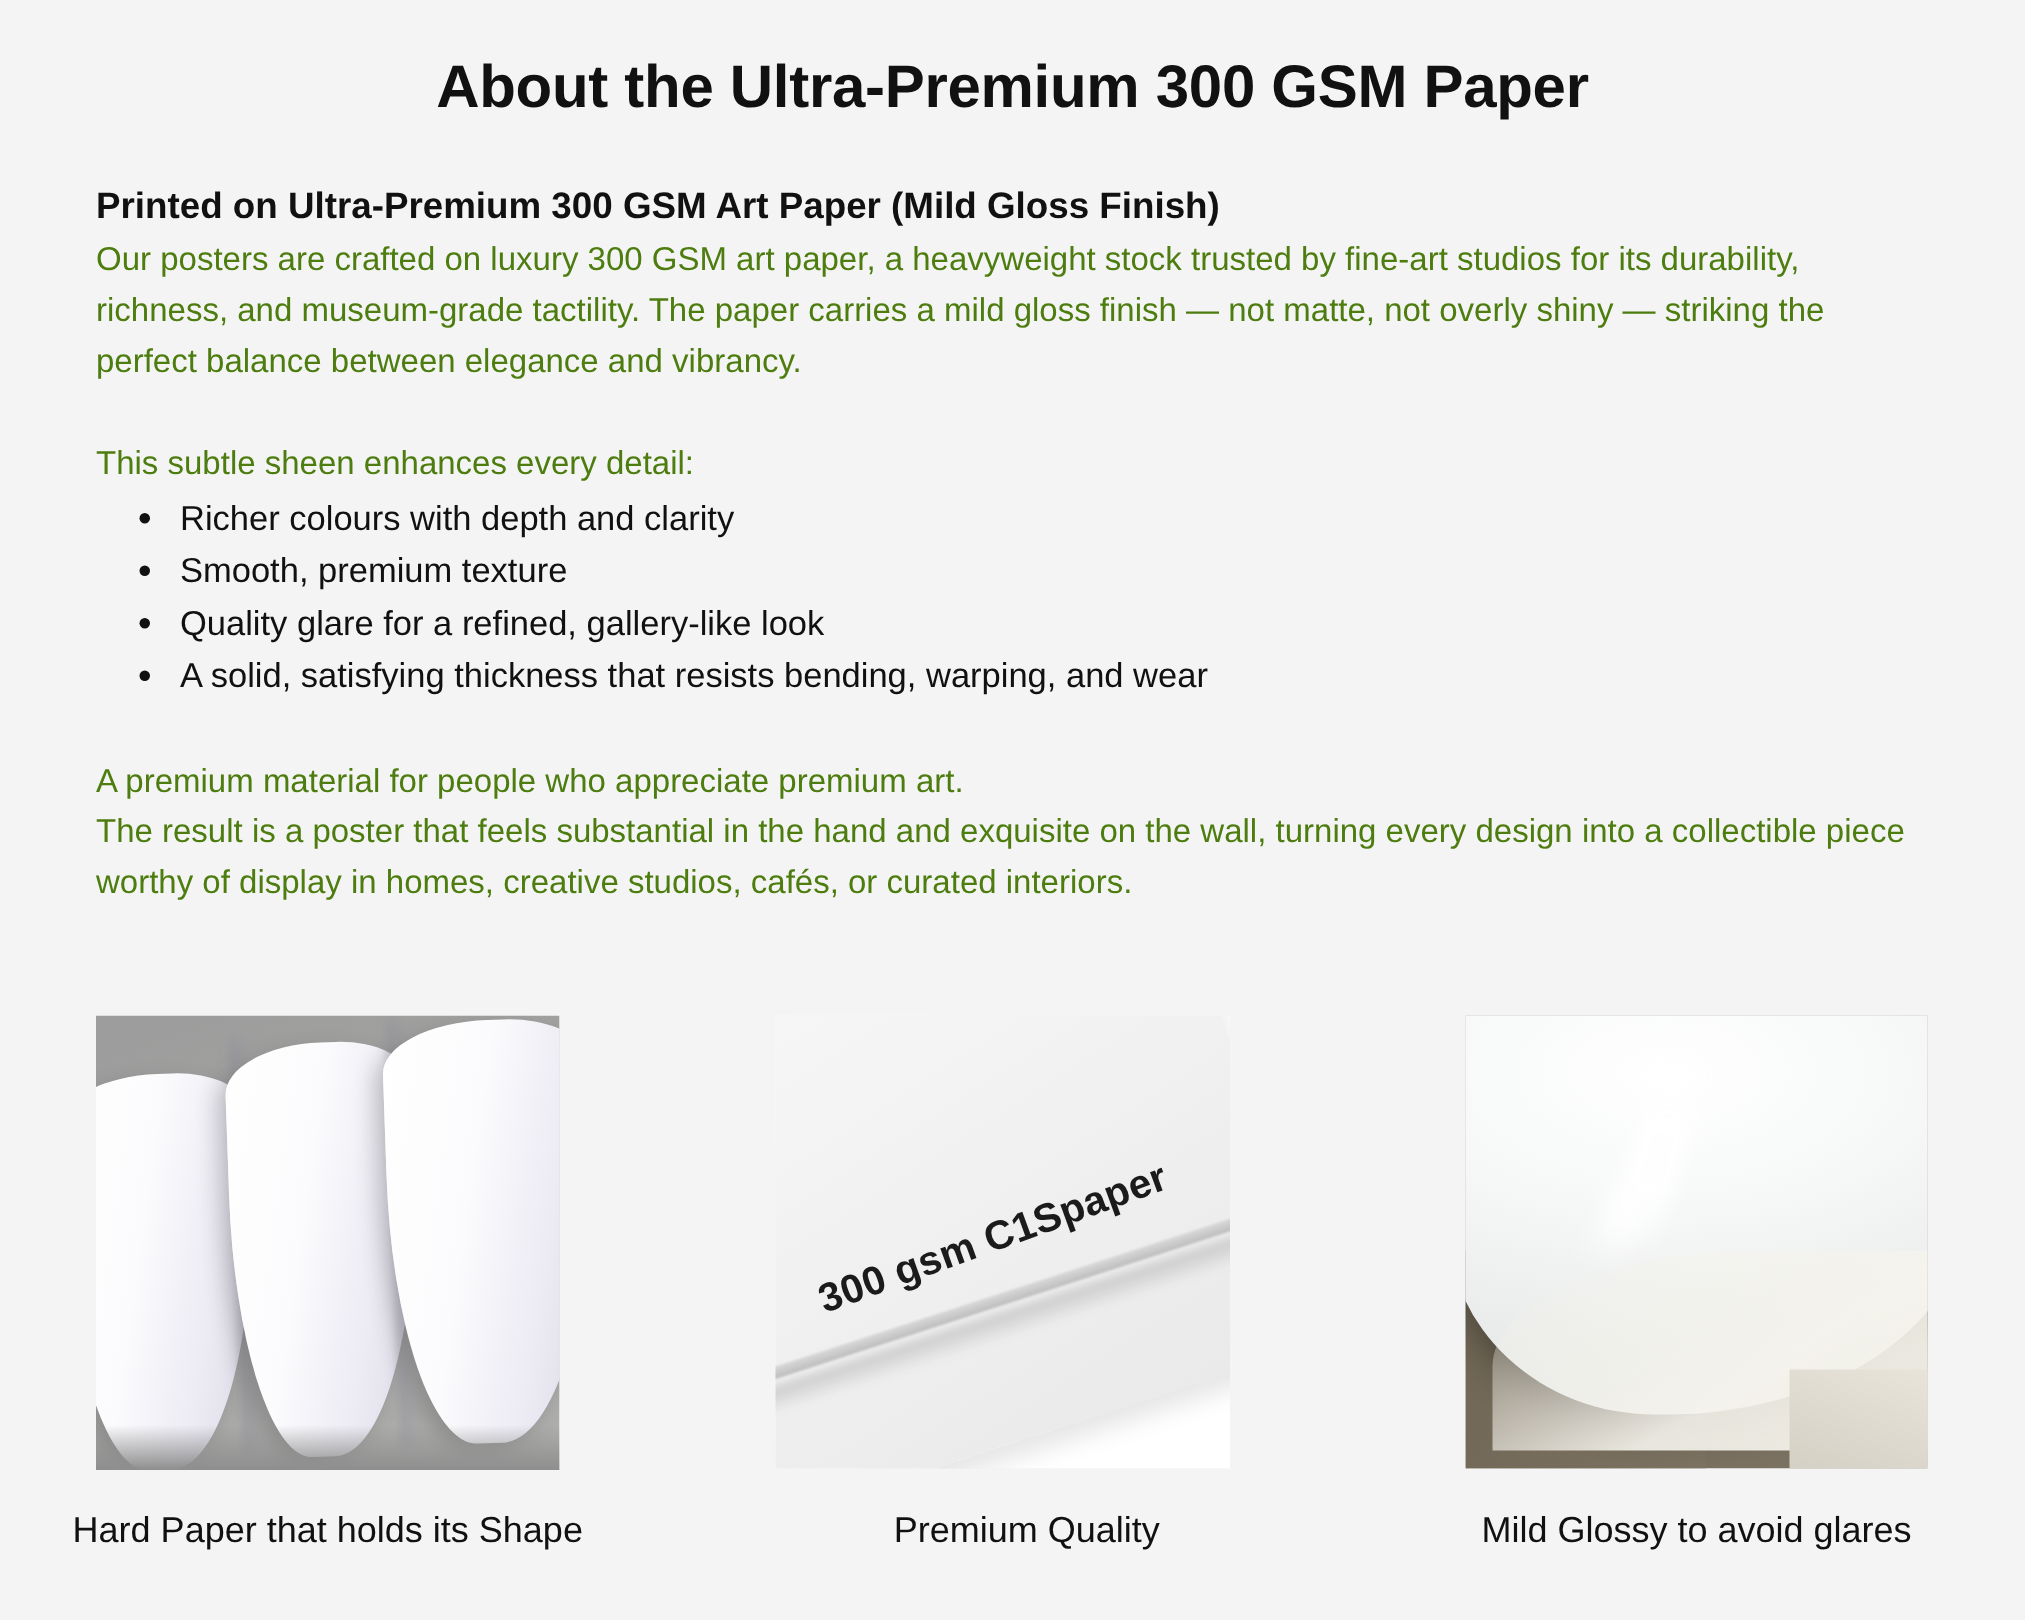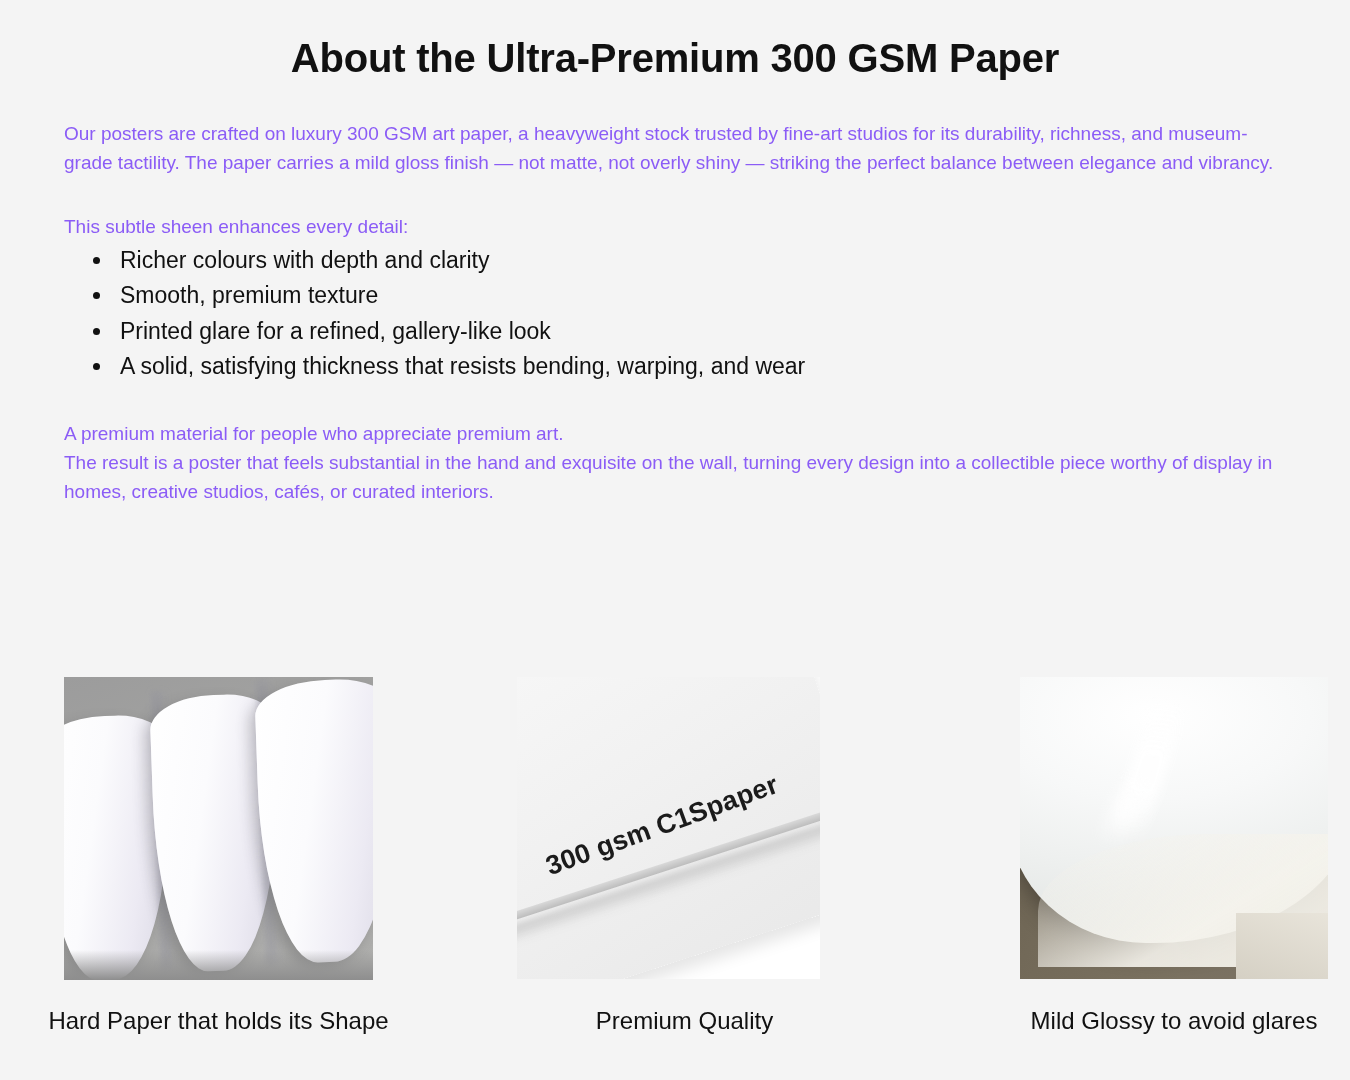--- a/index.html
+++ b/index.html
@@ -35,24 +35,24 @@
     padding-right: 64px;
   }
   .lede {
     font-size: 24.5px;
     font-weight: bold;
     line-height: 1.52;
     margin: 0 0 0 0;
     color: #111111;
   }
   .para {
-    font-size: 19px;
+    font-size: 22px;
     line-height: 1.53;
     margin: 0;
-    color: #8b5cf6;
+    color: #4d7c0f;
     max-width: 1215px;
   }
   .para-gap {
     height: 35px;
   }
   .bullets {
     margin: 2px 0 0 0;
     padding-left: 50px;
     list-style: disc;
   }
@@ -67,21 +67,21 @@
     left: 0;
     top: 677px;
     width: 1350px;
   }
   .figure {
     position: absolute;
     top: 0;
   }
   .fig-1 { left: 64px;  width: 309px; }
   .fig-2 { left: 517px; width: 303px; }
-  .fig-3 { left: 1020px; width: 308px; }
+  .fig-3 { left: 977px; width: 308px; }
 
   .photo {
     position: relative;
     width: 100%;
     height: 303px;
     overflow: hidden;
   }
   .fig-2 .photo { height: 302px; }
   .fig-3 .photo { height: 302px; }
 
@@ -223,31 +223,32 @@
 </style>
 </head>
 <body>
 
 <div class="page">
 
   <h1 class="page-title">About the Ultra-Premium 300 GSM Paper</h1>
 
   <div class="content">
 
+    <p class="lede">Printed on Ultra-Premium 300 GSM Art Paper (Mild Gloss Finish)</p>
 
     <p class="para">Our posters are crafted on luxury 300 GSM art paper, a heavyweight stock trusted by fine-art studios for its durability, richness, and museum-grade tactility. The paper carries a mild gloss finish — not matte, not overly shiny — striking the perfect balance between elegance and vibrancy.</p>
 
     <div class="para-gap"></div>
 
     <p class="para">This subtle sheen enhances every detail:</p>
 
     <ul class="bullets">
       <li>Richer colours with depth and clarity</li>
       <li>Smooth, premium texture</li>
-      <li>Printed glare for a refined, gallery-like look</li>
+      <li>Quality glare for a refined, gallery-like look</li>
       <li>A solid, satisfying thickness that resists bending, warping, and wear</li>
     </ul>
 
     <div class="para-gap"></div>
 
     <p class="para">A premium material for people who appreciate premium art.</p>
     <p class="para">The result is a poster that feels substantial in the hand and exquisite on the wall, turning every design into a collectible piece worthy of display in homes, creative studios, cafés, or curated interiors.</p>
 
   </div>
 

